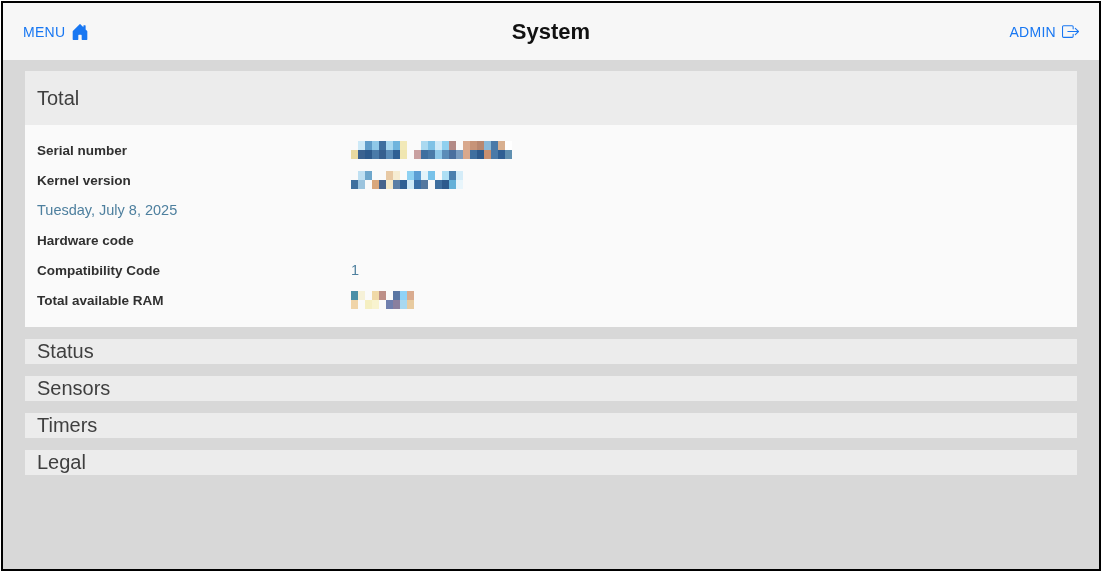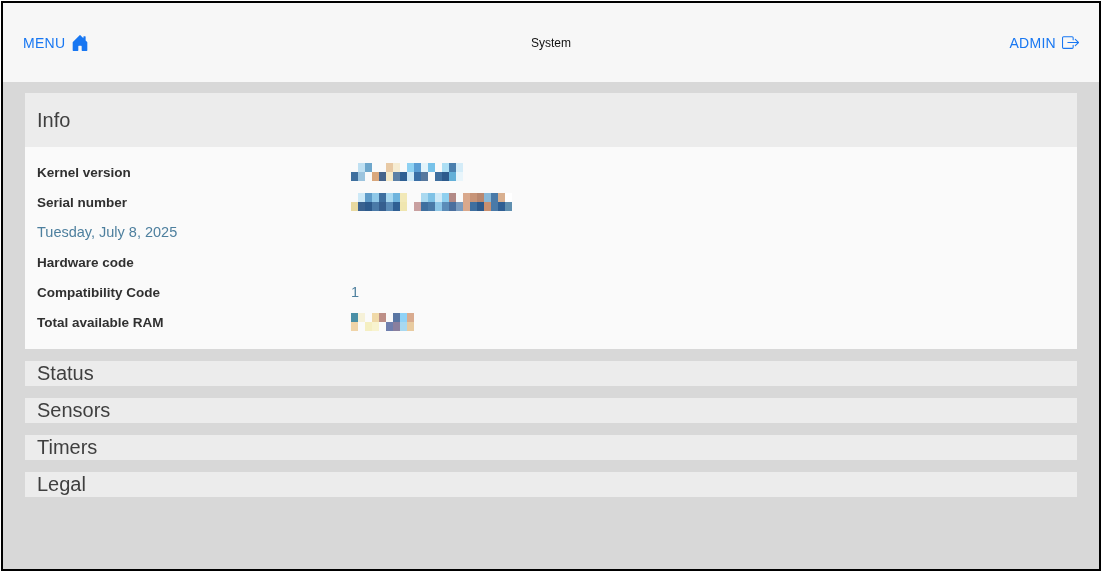--- a/index.html
+++ b/index.html
@@ -22,34 +22,34 @@
     border:2px solid var(--border-color);
     background:var(--page-bg);
     overflow:hidden;
     position:relative;
   }
   
   .topbar{
     height:55px;
     background:var(--header-bg);
     display:flex;align-items:center;justify-content:space-between;
-    padding:12px 20px;
+    padding:1px 20px;
     position:relative;
   }
   .nav-link{
     display:inline-flex;align-items:center;gap:6px;
     color:var(--accent);
     font-size:14px;letter-spacing:.3px;
     cursor:pointer;text-decoration:none;user-select:none;
   }
   .nav-link svg{display:block;}
   .page-title{
     position:absolute;left:0;right:0;top:0;bottom:0;
     display:flex;align-items:center;justify-content:center;
-    font-size:12px;font-weight:normal;color:var(--title-color);
+    font-size:22px;font-weight:bold;color:var(--title-color);
     pointer-events:none;
   }
   
   .content{padding:11px 22px 0 22px;}
   .section{margin-bottom:12px;}
   .section-header{
     background:var(--section-header-bg);
     color:var(--section-title-color);
     font-size:20px;
     padding:1px 12px;
@@ -102,22 +102,78 @@
           <path d="M10 12.5a.5.5 0 0 1-.5.5h-8a.5.5 0 0 1-.5-.5v-9a.5.5 0 0 1 .5-.5h8a.5.5 0 0 1 .5.5v2a.5.5 0 0 0 1 0v-2A1.5 1.5 0 0 0 9.5 2h-8A1.5 1.5 0 0 0 0 3.5v9A1.5 1.5 0 0 0 1.5 14h8a1.5 1.5 0 0 0 1.5-1.5v-2a.5.5 0 0 0-1 0z"></path>
           <path d="M15.854 8.354a.5.5 0 0 0 0-.708l-3-3a.5.5 0 0 0-.708.708L14.293 7.5H5.5a.5.5 0 0 0 0 1h8.793l-2.147 2.146a.5.5 0 0 0 .708.708z"></path>
         </svg>
       </span>
     </a>
   </div>
 
   <div class="content">
 
     <div class="section">
-      <div class="section-header expanded">Info</div>
+      <div class="section-header expanded">Total</div>
       <div class="section-body">
+
+        <div class="info-row">
+          <div class="info-label">Serial number</div>
+          <div class="info-value mosaic">
+              <div class="mosaic-row">
+                <span class="px"></span>
+                <span class="px" style="background: rgb(205, 233, 247);"></span>
+                <span class="px" style="background: rgb(95, 156, 201);"></span>
+                <span class="px" style="background: rgb(143, 200, 232);"></span>
+                <span class="px" style="background: rgb(63, 111, 159);"></span>
+                <span class="px" style="background: rgb(168, 216, 240);"></span>
+                <span class="px" style="background: rgb(111, 180, 221);"></span>
+                <span class="px" style="background: rgb(242, 233, 184);"></span>
+                <span class="px"></span>
+                <span class="px"></span>
+                <span class="px" style="background: rgb(170, 217, 240);"></span>
+                <span class="px" style="background: rgb(127, 194, 230);"></span>
+                <span class="px" style="background: rgb(207, 234, 248);"></span>
+                <span class="px" style="background: rgb(143, 208, 239);"></span>
+                <span class="px" style="background: rgb(179, 138, 134);"></span>
+                <span class="px"></span>
+                <span class="px" style="background: rgb(217, 168, 140);"></span>
+                <span class="px" style="background: rgb(199, 148, 120);"></span>
+                <span class="px" style="background: rgb(184, 135, 111);"></span>
+                <span class="px" style="background: rgb(137, 184, 216);"></span>
+                <span class="px" style="background: rgb(74, 122, 168);"></span>
+                <span class="px" style="background: rgb(217, 176, 144);"></span>
+                <span class="px" style="background: rgb(255, 255, 255);"></span>
+              </div>
+              <div class="mosaic-row">
+                <span class="px" style="background: rgb(232, 217, 160);"></span>
+                <span class="px" style="background: rgb(58, 98, 144);"></span>
+                <span class="px" style="background: rgb(45, 90, 140);"></span>
+                <span class="px" style="background: rgb(74, 122, 168);"></span>
+                <span class="px" style="background: rgb(54, 95, 143);"></span>
+                <span class="px" style="background: rgb(91, 140, 184);"></span>
+                <span class="px" style="background: rgb(47, 95, 147);"></span>
+                <span class="px" style="background: rgb(240, 230, 176);"></span>
+                <span class="px"></span>
+                <span class="px" style="background: rgb(201, 160, 160);"></span>
+                <span class="px" style="background: rgb(63, 111, 159);"></span>
+                <span class="px" style="background: rgb(74, 122, 168);"></span>
+                <span class="px" style="background: rgb(143, 200, 232);"></span>
+                <span class="px" style="background: rgb(91, 140, 184);"></span>
+                <span class="px" style="background: rgb(74, 111, 158);"></span>
+                <span class="px" style="background: rgb(122, 156, 192);"></span>
+                <span class="px" style="background: rgb(217, 168, 140);"></span>
+                <span class="px" style="background: rgb(63, 111, 159);"></span>
+                <span class="px" style="background: rgb(45, 90, 140);"></span>
+                <span class="px" style="background: rgb(201, 143, 111);"></span>
+                <span class="px" style="background: rgb(74, 122, 168);"></span>
+                <span class="px" style="background: rgb(47, 95, 147);"></span>
+                <span class="px" style="background: rgb(95, 143, 176);"></span>
+              </div>
+            </div>
+        </div>
 
         <div class="info-row">
           <div class="info-label">Kernel version</div>
           <div class="info-value mosaic">
               <div class="mosaic-row">
                 <span class="px"></span>
                 <span class="px" style="background: rgb(191, 224, 242);"></span>
                 <span class="px" style="background: rgb(110, 167, 204);"></span>
                 <span class="px"></span>
                 <span class="px"></span>
@@ -148,76 +204,20 @@
                 <span class="px"></span>
                 <span class="px" style="background: rgb(63, 111, 159);"></span>
                 <span class="px" style="background: rgb(45, 90, 140);"></span>
                 <span class="px" style="background: rgb(99, 176, 216);"></span>
                 <span class="px" style="background: rgb(232, 245, 251);"></span>
               </div>
             </div>
         </div>
 
         <div class="info-row">
-          <div class="info-label">Serial number</div>
-          <div class="info-value mosaic">
-              <div class="mosaic-row">
-                <span class="px"></span>
-                <span class="px" style="background: rgb(205, 233, 247);"></span>
-                <span class="px" style="background: rgb(95, 156, 201);"></span>
-                <span class="px" style="background: rgb(143, 200, 232);"></span>
-                <span class="px" style="background: rgb(63, 111, 159);"></span>
-                <span class="px" style="background: rgb(168, 216, 240);"></span>
-                <span class="px" style="background: rgb(111, 180, 221);"></span>
-                <span class="px" style="background: rgb(242, 233, 184);"></span>
-                <span class="px"></span>
-                <span class="px"></span>
-                <span class="px" style="background: rgb(170, 217, 240);"></span>
-                <span class="px" style="background: rgb(127, 194, 230);"></span>
-                <span class="px" style="background: rgb(207, 234, 248);"></span>
-                <span class="px" style="background: rgb(143, 208, 239);"></span>
-                <span class="px" style="background: rgb(179, 138, 134);"></span>
-                <span class="px"></span>
-                <span class="px" style="background: rgb(217, 168, 140);"></span>
-                <span class="px" style="background: rgb(199, 148, 120);"></span>
-                <span class="px" style="background: rgb(184, 135, 111);"></span>
-                <span class="px" style="background: rgb(137, 184, 216);"></span>
-                <span class="px" style="background: rgb(74, 122, 168);"></span>
-                <span class="px" style="background: rgb(217, 176, 144);"></span>
-                <span class="px" style="background: rgb(255, 255, 255);"></span>
-              </div>
-              <div class="mosaic-row">
-                <span class="px" style="background: rgb(232, 217, 160);"></span>
-                <span class="px" style="background: rgb(58, 98, 144);"></span>
-                <span class="px" style="background: rgb(45, 90, 140);"></span>
-                <span class="px" style="background: rgb(74, 122, 168);"></span>
-                <span class="px" style="background: rgb(54, 95, 143);"></span>
-                <span class="px" style="background: rgb(91, 140, 184);"></span>
-                <span class="px" style="background: rgb(47, 95, 147);"></span>
-                <span class="px" style="background: rgb(240, 230, 176);"></span>
-                <span class="px"></span>
-                <span class="px" style="background: rgb(201, 160, 160);"></span>
-                <span class="px" style="background: rgb(63, 111, 159);"></span>
-                <span class="px" style="background: rgb(74, 122, 168);"></span>
-                <span class="px" style="background: rgb(143, 200, 232);"></span>
-                <span class="px" style="background: rgb(91, 140, 184);"></span>
-                <span class="px" style="background: rgb(74, 111, 158);"></span>
-                <span class="px" style="background: rgb(122, 156, 192);"></span>
-                <span class="px" style="background: rgb(217, 168, 140);"></span>
-                <span class="px" style="background: rgb(63, 111, 159);"></span>
-                <span class="px" style="background: rgb(45, 90, 140);"></span>
-                <span class="px" style="background: rgb(201, 143, 111);"></span>
-                <span class="px" style="background: rgb(74, 122, 168);"></span>
-                <span class="px" style="background: rgb(47, 95, 147);"></span>
-                <span class="px" style="background: rgb(95, 143, 176);"></span>
-              </div>
-            </div>
-        </div>
-
-        <div class="info-row">
           <div class="info-value">Tuesday, July 8, 2025</div>
         </div>
 
         <div class="info-row">
           <div class="info-label">Hardware code</div>
         </div>
 
         <div class="info-row">
           <div class="info-label">Compatibility Code</div>
           <div class="info-value">1</div>

